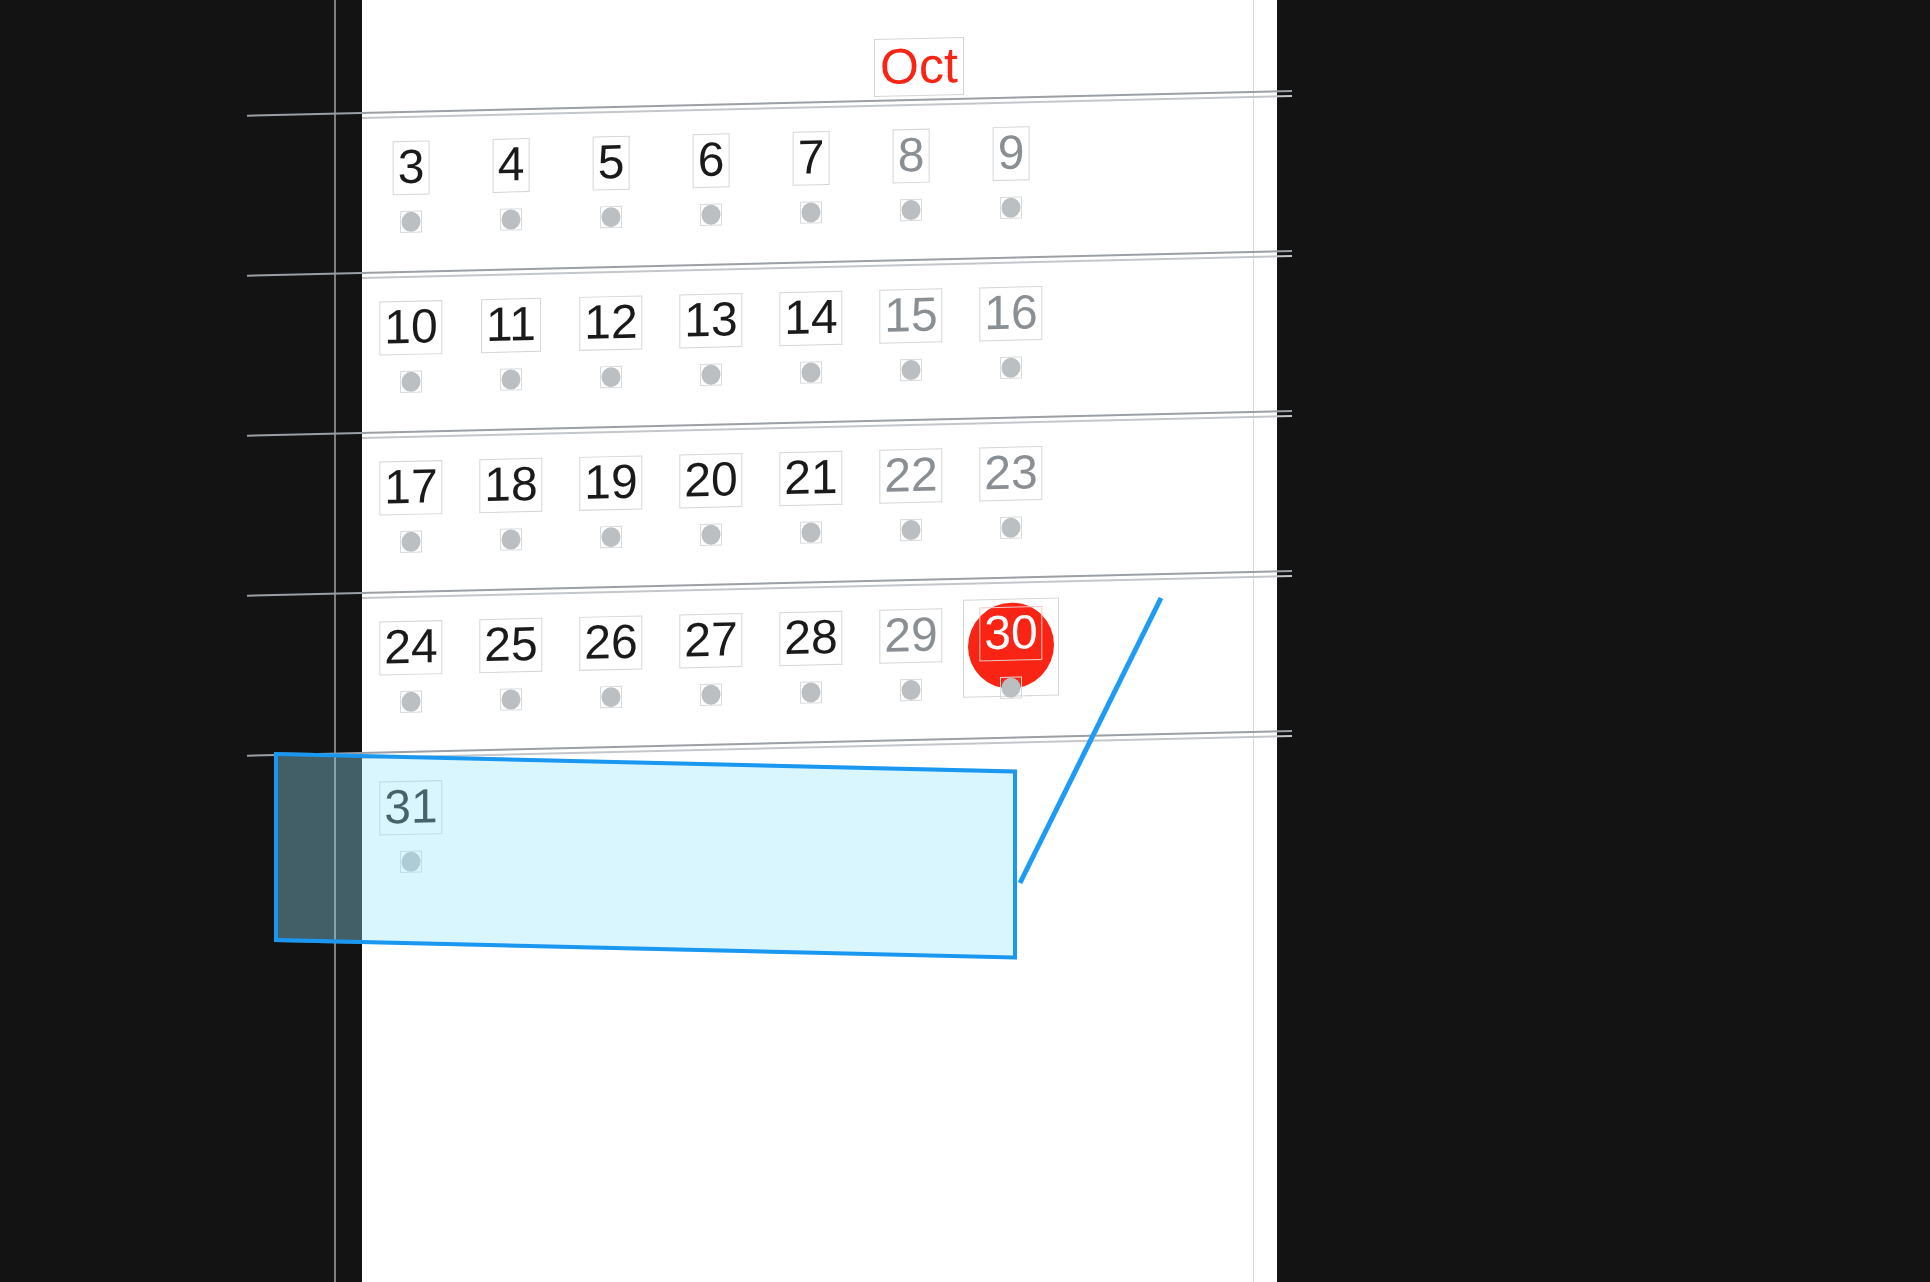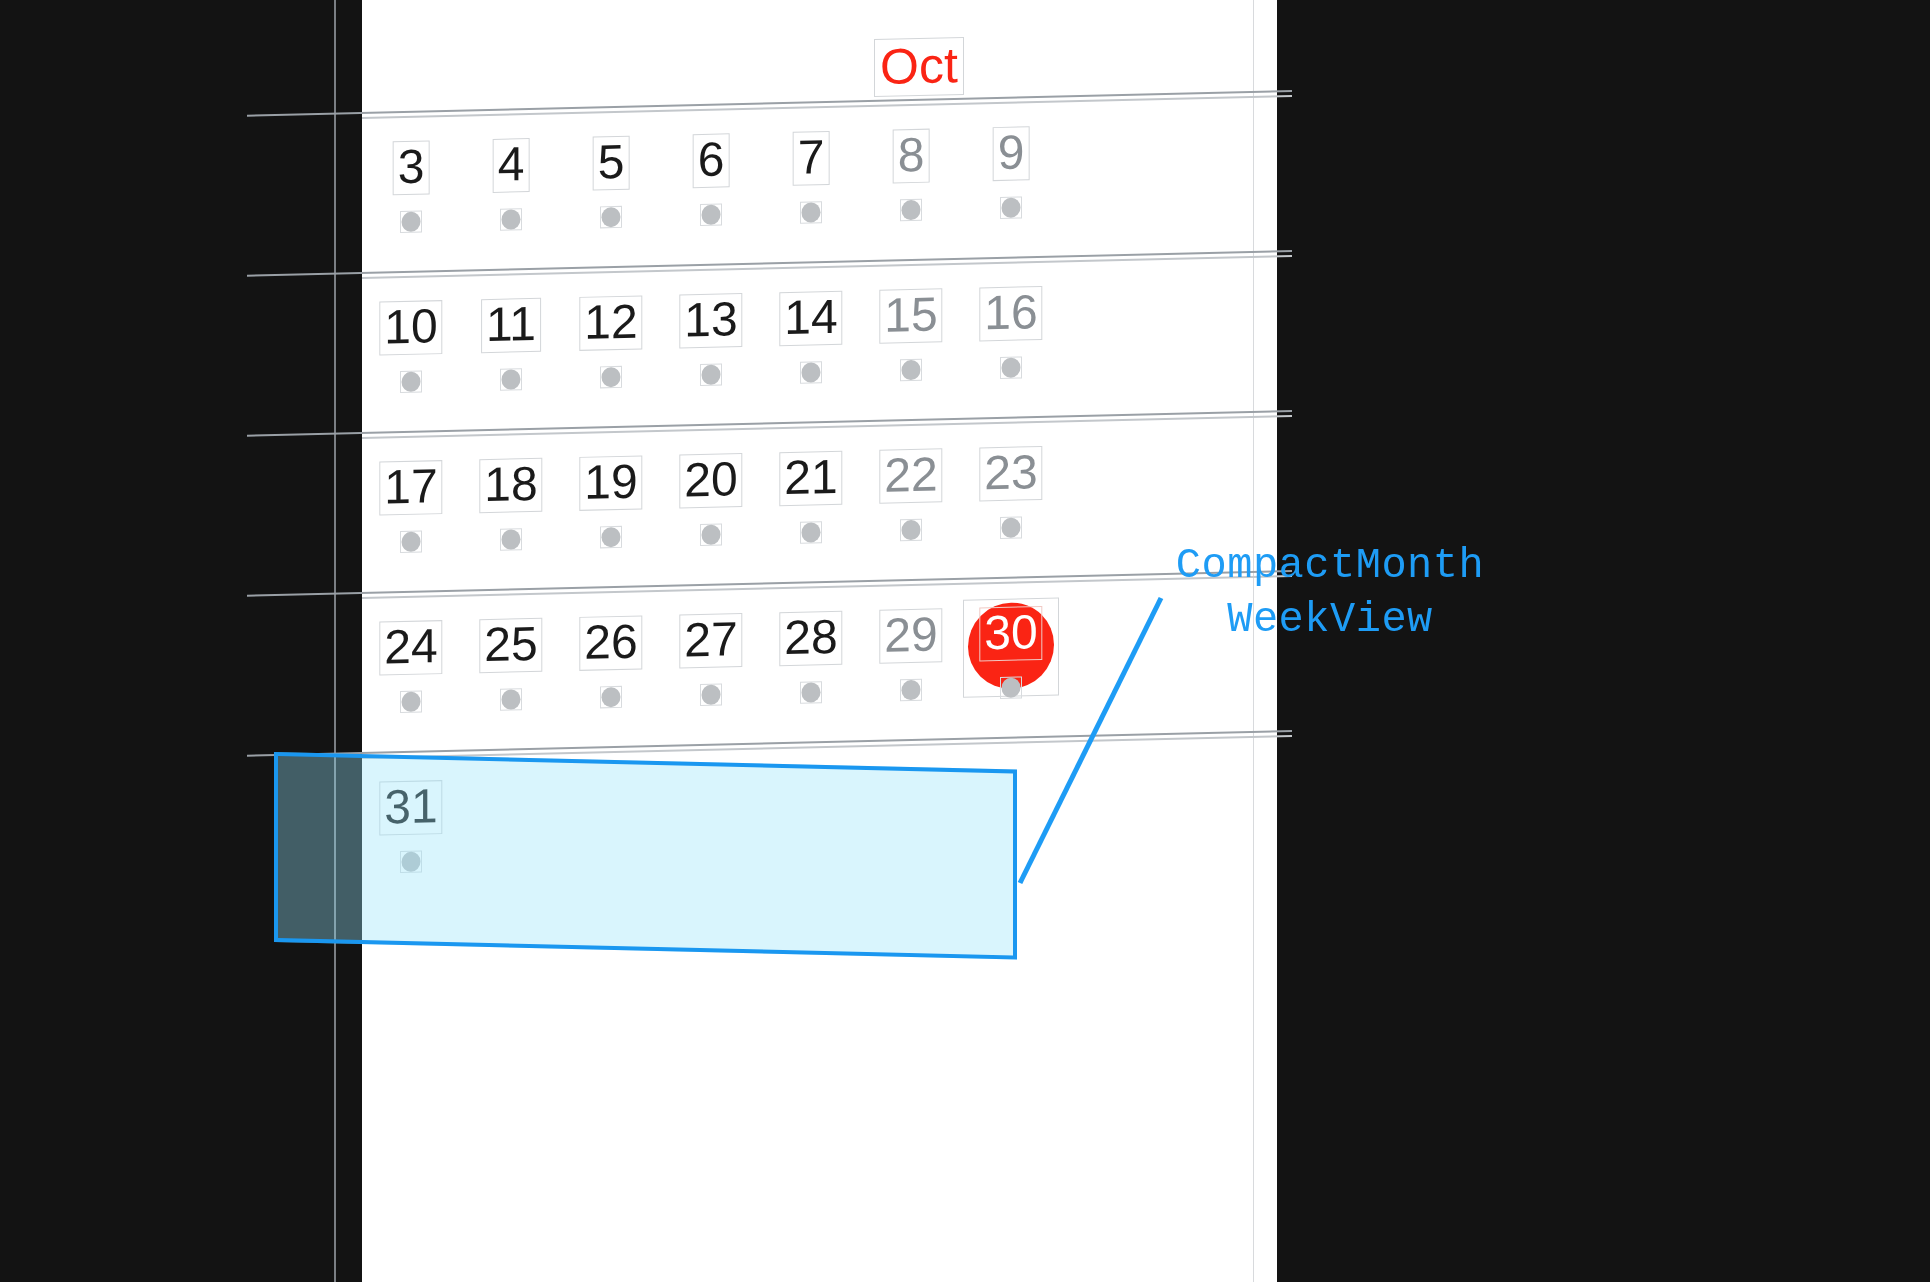--- a/index.html
+++ b/index.html
@@ -406,15 +406,14 @@
 
   <svg id="leader" viewBox="0 0 1930 1282" width="1930" height="1282">
     <polyline points="1018,886 1253,1003 1430,1031 1160,600" fill="none" stroke="#1e9cf5" stroke-width="5" style="display:none"></polyline>
     <path d="M 1020 884 L 1242 1038 L 1160 600" fill="none" stroke="#1e9cf5" stroke-width="5" style="display:none"></path>
     <line x1="1020" y1="884" x2="1160" y2="600" stroke="#1e9cf5" stroke-width="5" style="display:none"></line>
     <polyline points="1018,884 1242,1036" fill="none" stroke="#1e9cf5" stroke-width="5" style="display:none"></polyline>
     <path d="M 1161 598 L 1020 883" fill="none" stroke="#1e9cf5" stroke-width="5"></path>
     <path d="M 1020 883 L 1243 1037 " fill="none" stroke="#1e9cf5" stroke-width="0"></path>
   </svg>
 
-  <div id="annotation"><span>CompactMonth</span><br><span>WeekView</span></div>
 
 </div>
 
 </body></html>

